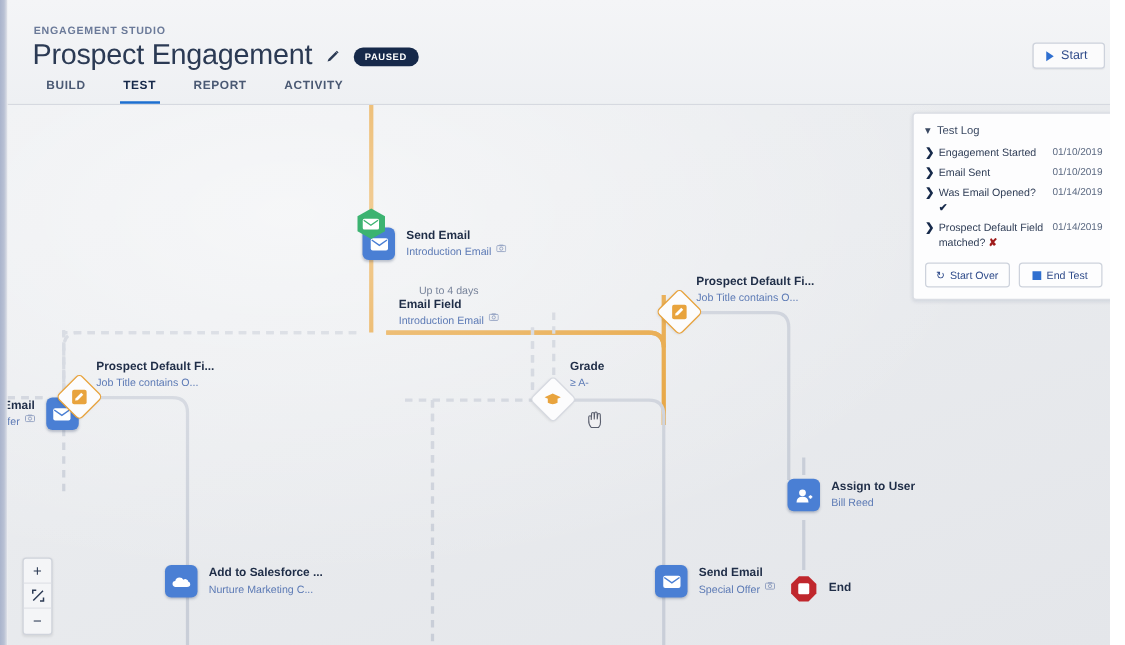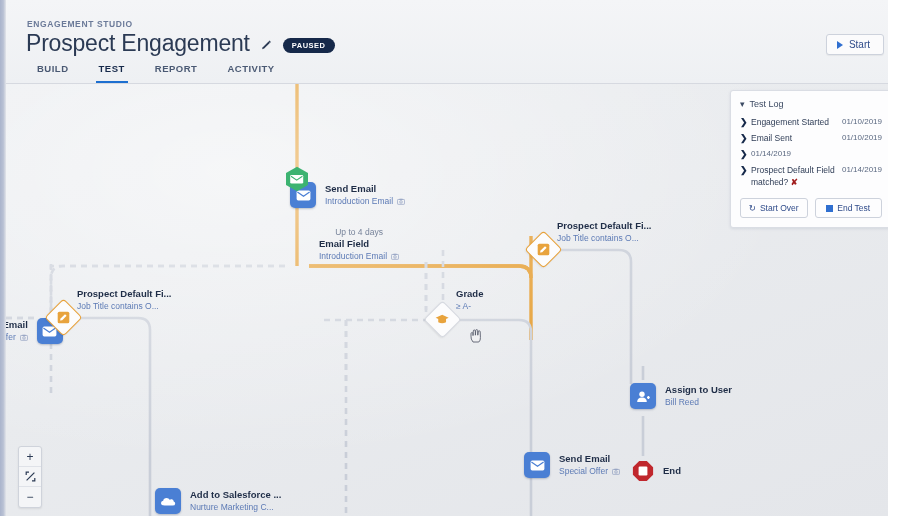--- a/index.html
+++ b/index.html
@@ -75,21 +75,21 @@
   .node { position: absolute; display: flex; align-items: center; z-index: 10; }
   .node-ico {
     width: 26px; height: 26px; border-radius: 5px; flex: none;
     display: flex; align-items: center; justify-content: center;
     box-shadow: 0 1px 2px rgba(20,40,80,.25);
   }
   .node-ico.blue { background: #4a7fd4; }
   .node-txt { margin-left: 9px; white-space: nowrap; }
   .node-txt.right { margin-left: 0; margin-right: 9px; text-align: right; }
   .node-title { font-size: 9.5px; font-weight: 700; color: #1f2d47; line-height: 12px; }
-  .node-sub { font-size: 8.5px; color: #5c7ab5; line-height: 12px; display: flex; align-items: center; gap: 4px; }
+  .node-sub { font-size: 8.5px; color: #5c7ab5; line-height: 12px; display: flex; align-items: flex-start; gap: 4px; }
   .node-sub.right { justify-content: flex-end; }
   .cam { width: 8px; height: 7px; flex: none; opacity: .75; }
 
   
   .hexnode { position: absolute; z-index: 12; }
   .hex { width: 24px; height: 26px; }
 
   
   .diamond {
     position: absolute; width: 27px; height: 27px; z-index: 12;
@@ -339,21 +339,21 @@
           <path d="M1.2 12 Q1.2 7.4 6 7.4 Q10.8 7.4 10.8 12 Z" fill="#fff"></path>
           <path d="M11 7.5 L13.8 7.5 M12.4 6.1 L12.4 8.9" stroke="#fff" stroke-width="1.3"></path>
         </svg>
       </div>
       <div class="node-txt">
         <div class="node-title">Assign to User</div>
         <div class="node-sub">Bill Reed</div>
       </div>
     </div>
 
-    <div class="node" style="left:149px; top:368px;margin-top:36px;">
+    <div class="node" style="left:126px; top:368px;">
       <div class="node-ico blue">
         <svg width="16" height="11" viewBox="0 0 16 11">
           <path d="M4.6 9.6 Q1 9.6 1 7.1 Q1 5 3.2 4.8 Q3.6 2 6.6 2 Q8.8 2 9.7 3.8 Q10.6 3 11.9 3.3 Q13.6 3.7 13.7 5.4 Q15.2 5.7 15.2 7.4 Q15.2 9.6 12.6 9.6 Z" fill="#fff"></path>
         </svg>
       </div>
       <div class="node-txt">
         <div class="node-title">Add to Salesforce ...</div>
         <div class="node-sub">Nurture Marketing C...</div>
       </div>
     </div>
@@ -410,20 +410,21 @@
       </div>
 
       <div class="tl-row">
         <span class="tl-arrow">❯</span>
         <span class="tl-label">Email Sent</span>
         <span class="tl-date">01/10/2019</span>
       </div>
 
       <div class="tl-row">
         <span class="tl-arrow">❯</span>
+        <span class="tl-label"><span>Was Email Opened?</span> <span class="tick">✔</span></span>
         <span class="tl-date">01/14/2019</span>
       </div>
 
       <div class="tl-row">
         <span class="tl-arrow">❯</span>
         <span class="tl-label" style="white-space:normal;"><span>Prospect Default Field matched?</span> <span class="cross">✘</span></span>
         <span class="tl-date">01/14/2019</span>
       </div>
 
       <div class="tl-btns">

